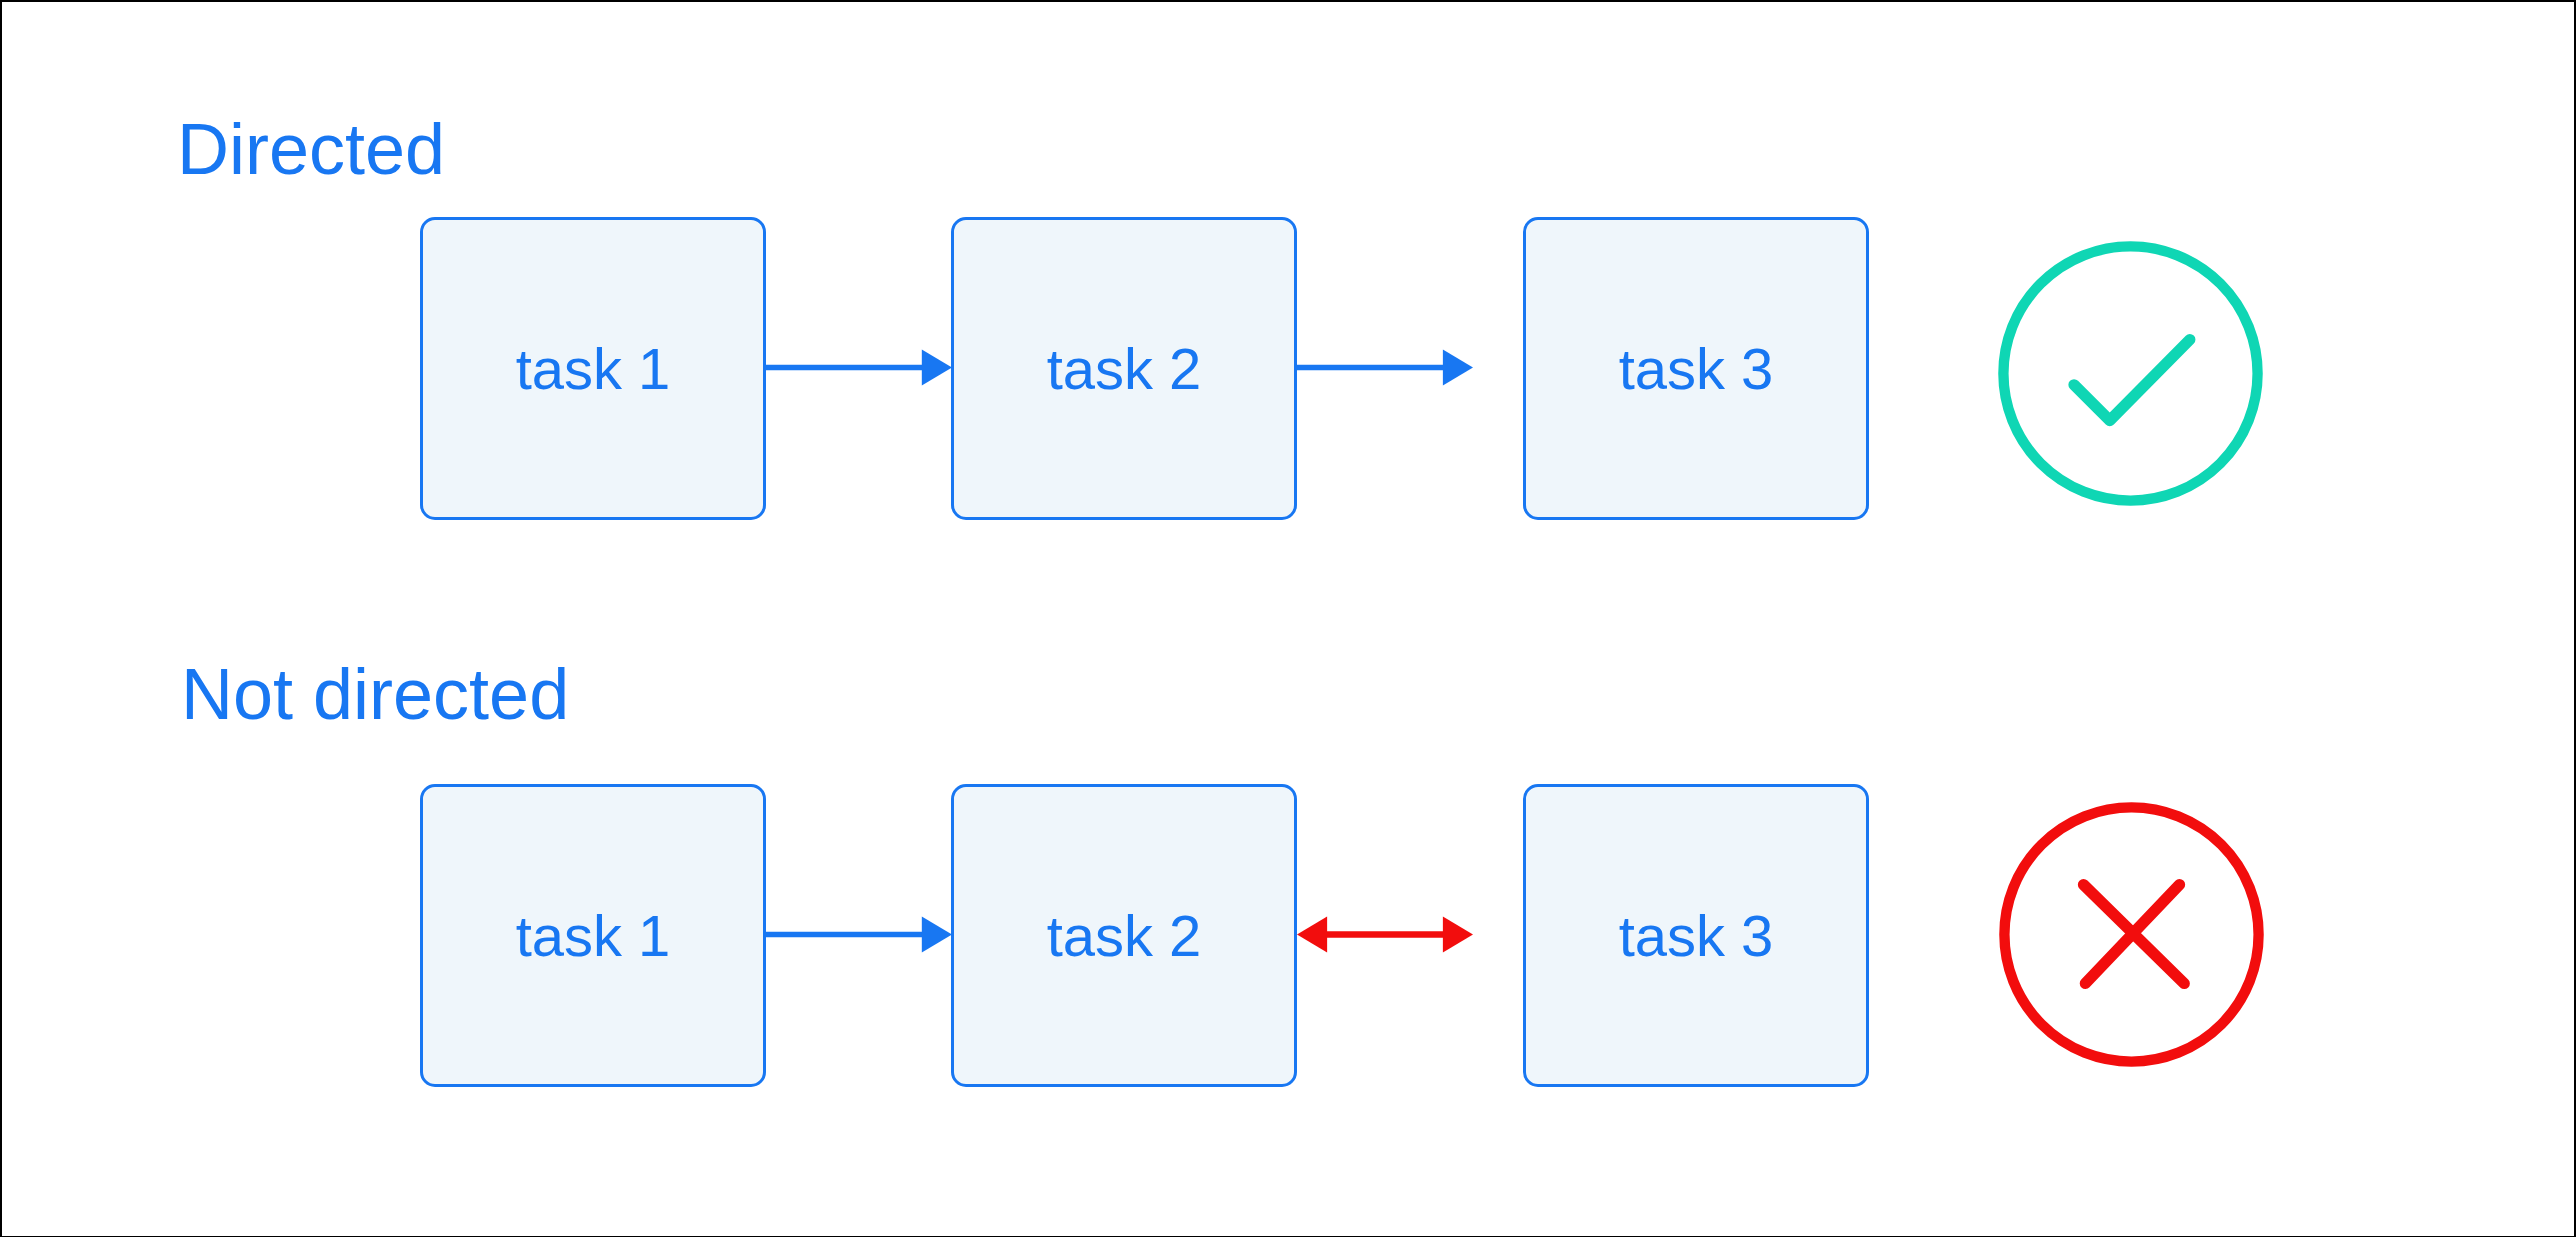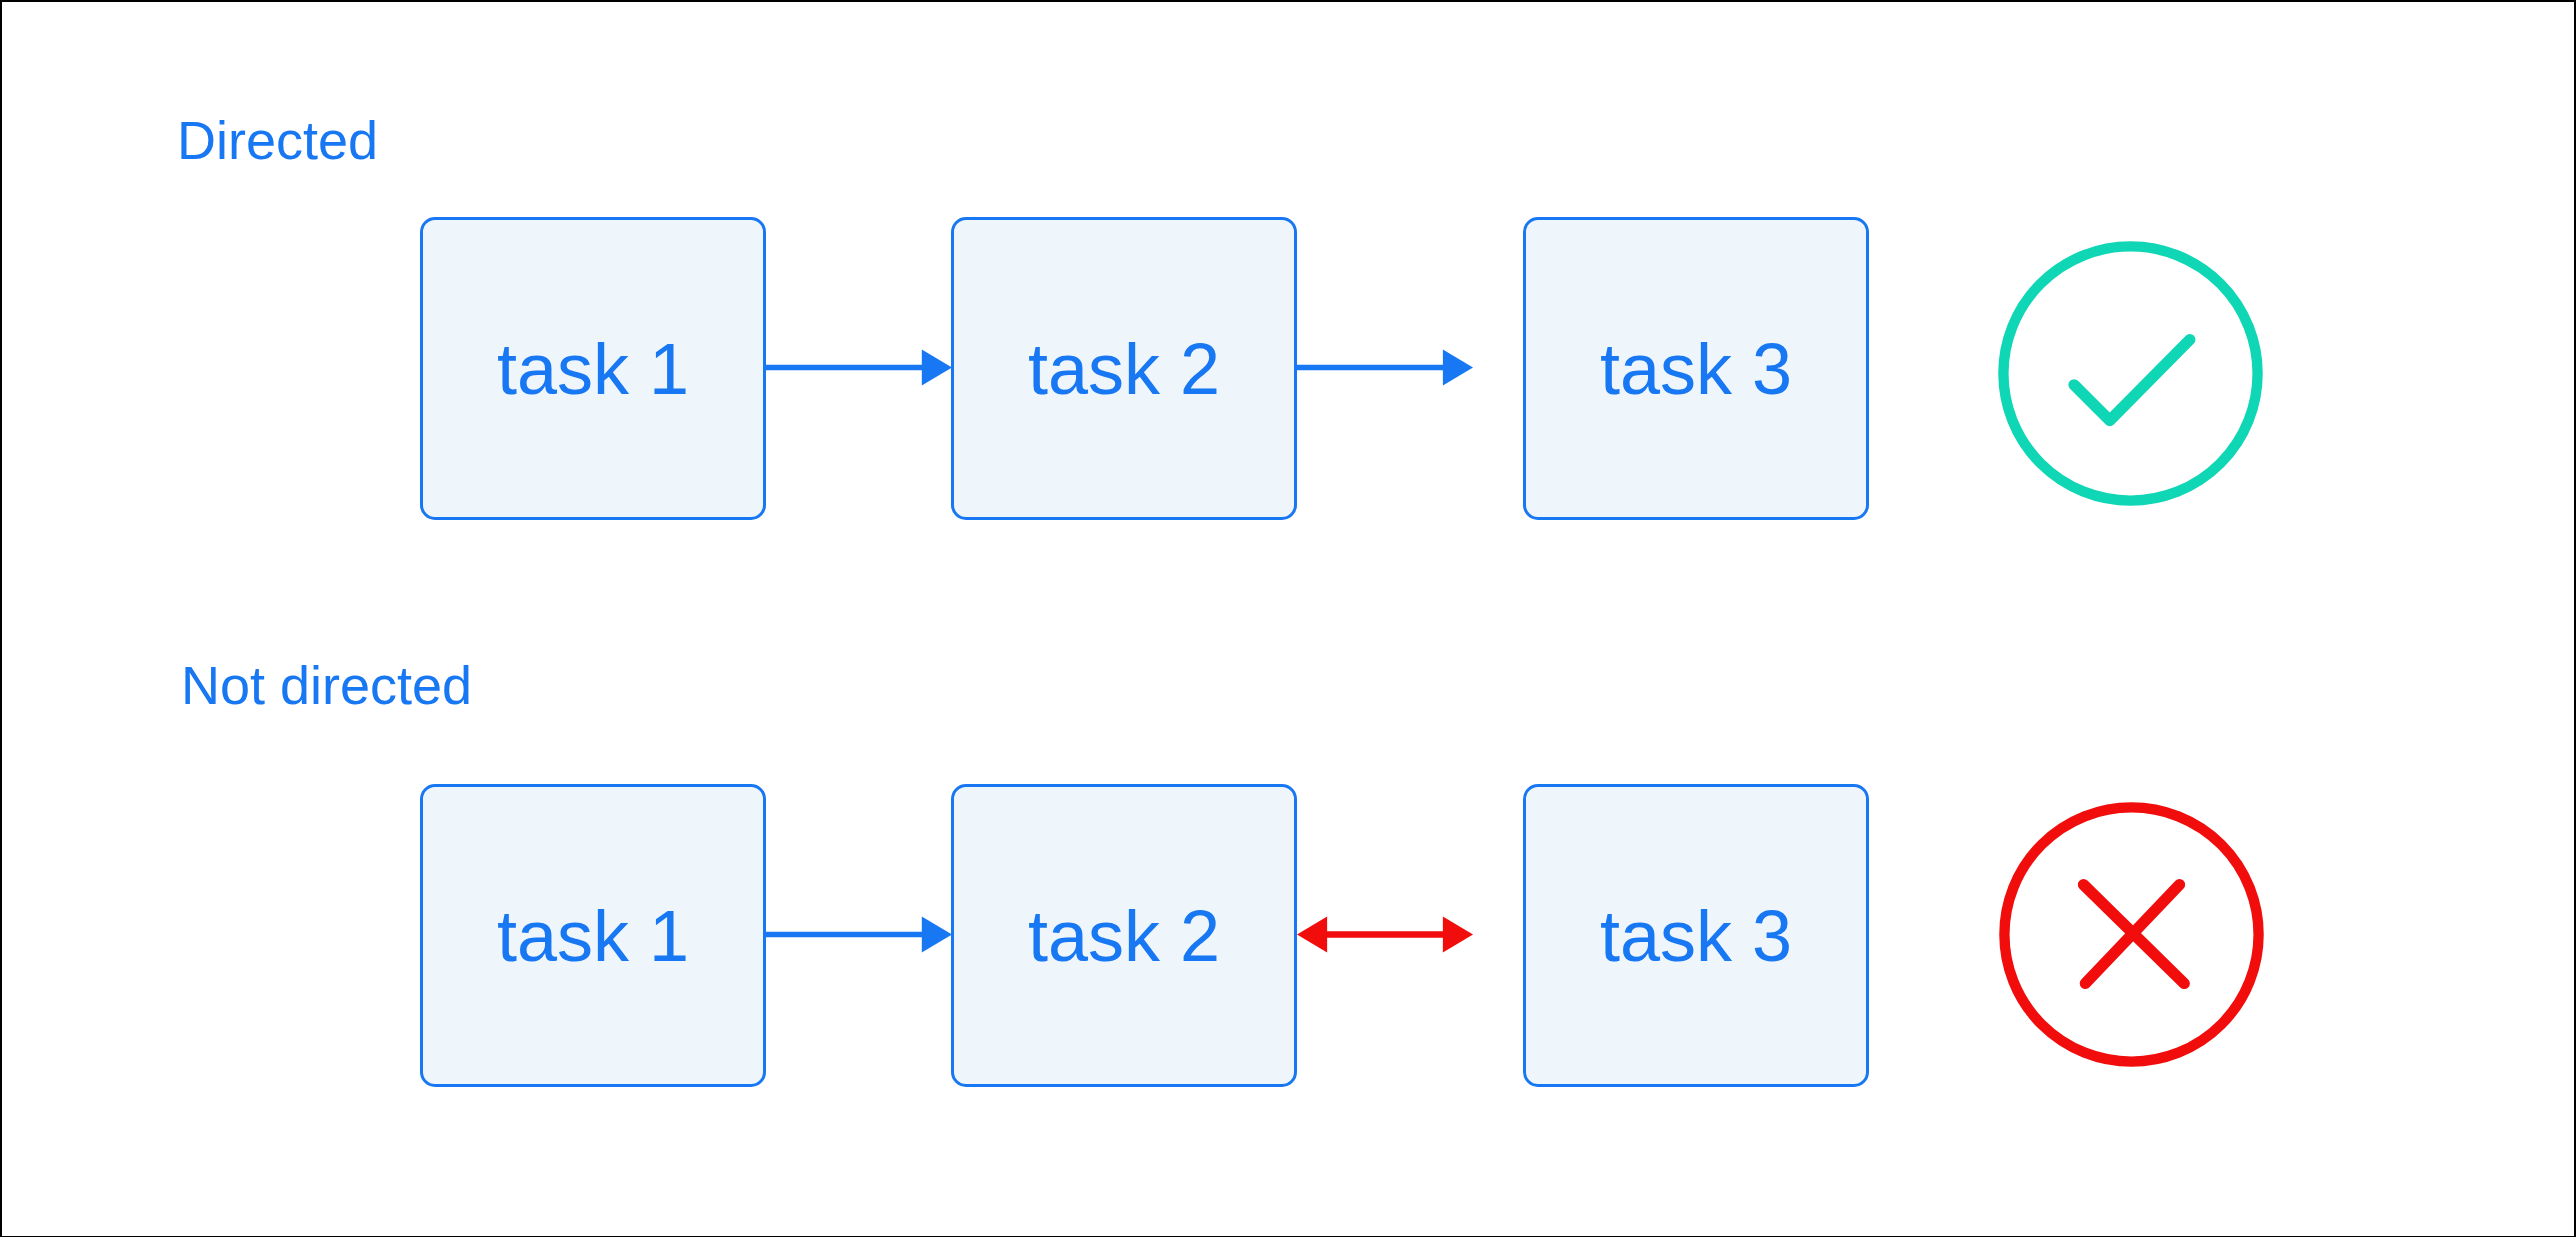--- a/index.html
+++ b/index.html
@@ -13,21 +13,21 @@
     width: 2576px;
     height: 1238px;
     box-sizing: border-box;
     border: 2.8px solid var(--frame, #000);
     background: var(--background, #fff);
     overflow: hidden;
   }
   .section-label {
     position: absolute;
     color: var(--blue);
-    font-size: 54px;
+    font-size: 72px;
     line-height: 1;
     letter-spacing: 0px;
     white-space: nowrap;
   }
   #label-directed   { left: 175px; top: 111px; }
   #label-notdirected{ left: 179px; top: 656px; }
 
   .task-box {
     position: absolute;
     width: 346px;
@@ -35,21 +35,21 @@
     box-sizing: border-box;
     background: var(--box-fill);
     border: 3.8px solid var(--blue);
     border-radius: 15px;
     display: flex;
     align-items: center;
     justify-content: center;
   }
   .task-box .task-label {
     color: var(--blue);
-    font-size: 72px;
+    font-size: 58px;
     line-height: 1;
     white-space: nowrap;
   }
   
   .row1 { top: 215px; }
   
   .row2 { top: 782px; }
   
   .col1 { left: 418px; }
   .col2 { left: 949px; }

